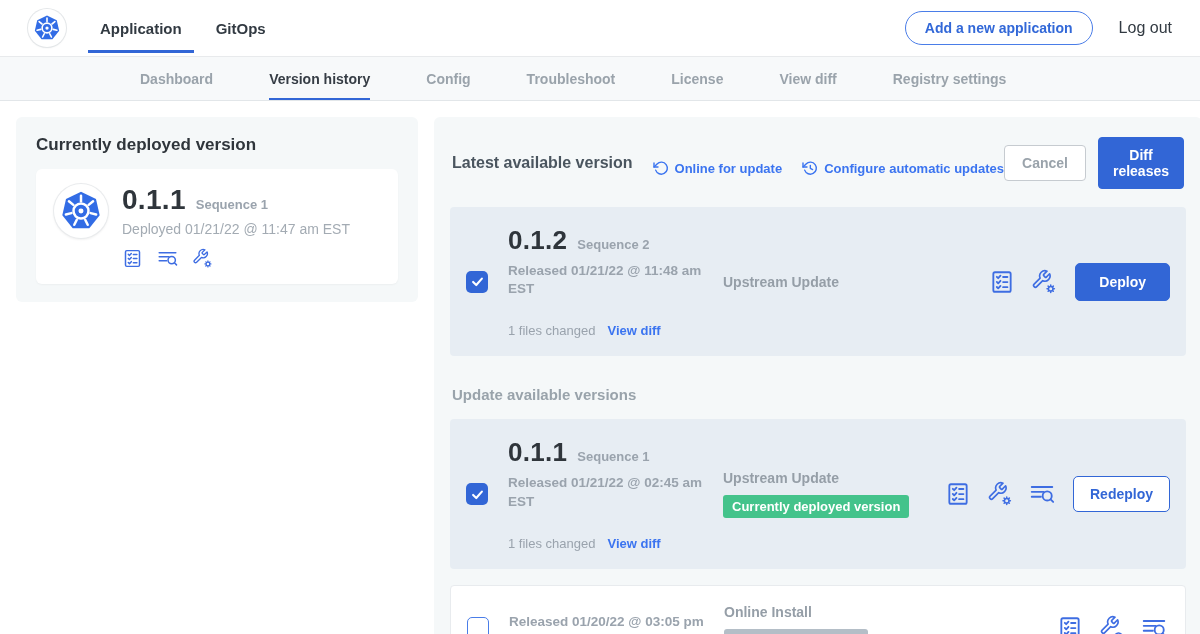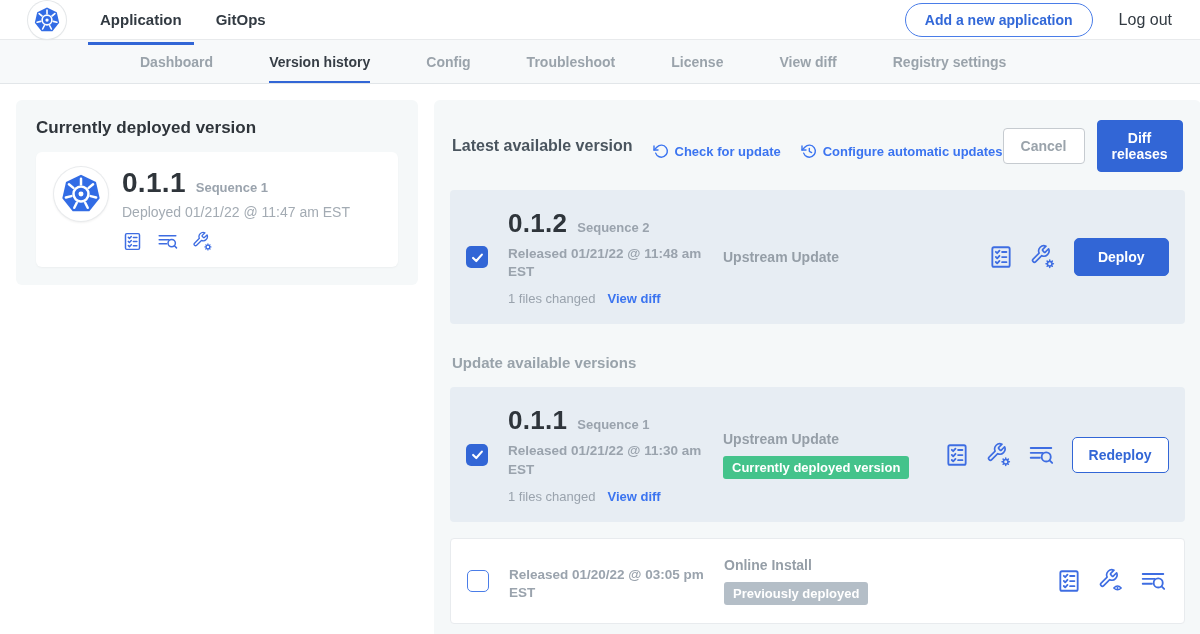--- a/index.html
+++ b/index.html
@@ -1,21 +1,21 @@
 <!DOCTYPE html>
 <html><head>
 <meta charset="utf-8">
 <style>
   * { box-sizing: border-box; margin: 0; padding: 0; }
   html,body { width:1200px; height:634px; overflow:hidden; }
   body { font-family: "Liberation Sans", "DejaVu Sans", sans-serif; background:#fff; color:#323a42; }
   .icon { display:inline-block; vertical-align:middle; }
 
   
-  .topbar { height:40px; display:flex; align-items:center; padding:0 28px 0 28px; border-bottom:1px solid #e8eaec; background:#fff; }
+  .topbar { height:57px; display:flex; align-items:center; padding:0 28px 0 28px; border-bottom:1px solid #e8eaec; background:#fff; }
   .logo-badge { width:38px; height:38px; border-radius:50%; background:#fff; box-shadow:0 0 0 1px #e4e7e9, 0 1px 2px rgba(0,0,0,.08); display:flex; align-items:center; justify-content:center; }
   .logo-badge svg { width:30px; height:30px; }
   .top-tab { margin-left:34px; height:50px; display:flex; align-items:center; font-size:15px; font-weight:700; color:#323a42; position:relative; cursor:pointer; }
   .top-tab.active::after { content:""; position:absolute; left:-12px; right:-12px; bottom:0; height:3px; background:#3266d6; }
   .add-app-btn { margin-left:auto; background:#fff; border:1.5px solid #4a7de8; color:#3268d8; font-weight:700; font-size:14px; padding:8px 19px; border-radius:19px; cursor:pointer; font-family:inherit; }
   .logout { margin-left:26px; font-size:16px; color:#323a42; cursor:pointer; }
 
   
   .subnav { height:44px; background:#f7f9fa; border-bottom:1px solid #e2e6e9; display:flex; align-items:stretch; padding-left:140px; }
   .sub-tab { display:flex; align-items:center; font-size:14px; font-weight:600; color:#9aa3ab; margin-right:56px; position:relative; cursor:pointer; white-space:nowrap; }
@@ -52,21 +52,21 @@
   .version-card { display:flex; align-items:center; padding:18px 16px; border-radius:4px; }
   .version-card.selected { background:#e7edf3; }
   .version-card.plain { background:#fff; border:1px solid #e8ebee; }
   .checkbox { width:22px; height:22px; border-radius:5px; flex:none; margin-right:20px; cursor:pointer; display:flex; align-items:center; justify-content:center; }
   .checkbox.checked { background:#3266d6; color:#fff; }
   .checkbox.checked svg { width:15px; height:15px; }
   .checkbox.unchecked { background:#fff; border:1.5px solid #4a7de8; }
   .vinfo { width:215px; flex:none; }
   .vnum { font-size:26px; font-weight:800; color:#2f353b; letter-spacing:.3px; }
   .released { font-size:13.5px; font-weight:700; color:#9aa3ad; margin-top:6px; max-width:205px; line-height:1.35; }
-  .files-row { display:flex; gap:12px; margin-top:10px; font-size:13px; }
+  .files-row { display:flex; gap:12px; margin-top:25px; font-size:13px; }
   .files-changed { color:#9aa3ad; font-weight:500; }
   .view-diff { color:#3b74f0; font-weight:700; cursor:pointer; }
   .vmid { flex:1; }
   .vsource { font-size:14px; font-weight:700; color:#959ea7; }
   .badge { display:inline-block; margin-top:9px; font-size:13px; font-weight:700; color:#fff; padding:4px 9px; border-radius:3px; }
   .badge.green { background:#44c38b; }
   .badge.gray  { background:#b4bec7; }
   .vicons { display:flex; gap:16px; align-items:center; margin-right:18px; color:#3e6de2; }
   .vicons svg { width:26px; height:26px; cursor:pointer; }
   .other-title { font-size:15px; font-weight:600; color:#99a3ab; margin:30px 2px 16px 2px; }
@@ -198,21 +198,21 @@
   </section>
 
   <section class="right-panel">
 
     <div class="header-row">
       <span class="rp-title">Latest available version</span>
       <span class="hlink">
         <svg class="icon">
             <use href="#i-refresh"></use>
           </svg>
-        <span>Check for update</span>
+        <span>Online for update</span>
       </span>
       <span class="hlink">
         <svg class="icon">
             <use href="#i-history"></use>
           </svg>
         <span>Configure automatic updates</span>
       </span>
       <span class="hspacer"></span>
       <button class="btn btn-cancel">Cancel</button>
       <button class="btn btn-primary">Diff releases</button>
@@ -255,21 +255,21 @@
       <div class="checkbox checked">
         <svg class="icon">
             <use href="#i-check"></use>
           </svg>
       </div>
       <div class="vinfo">
         <div class="vrow">
           <span class="vnum">0.1.1</span>
           <span class="vseq">Sequence 1</span>
         </div>
-        <div class="released">Released 01/21/22 @ 11:30 am EST</div>
+        <div class="released">Released 01/21/22 @ 02:45 am EST</div>
         <div class="files-row">
           <span class="files-changed">1 files changed</span>
           <span class="view-diff">View diff</span>
         </div>
       </div>
       <div class="vmid">
         <div class="vsource">Upstream Update</div>
         <span class="badge green">Currently deployed version</span>
       </div>
       <div class="vicons">

